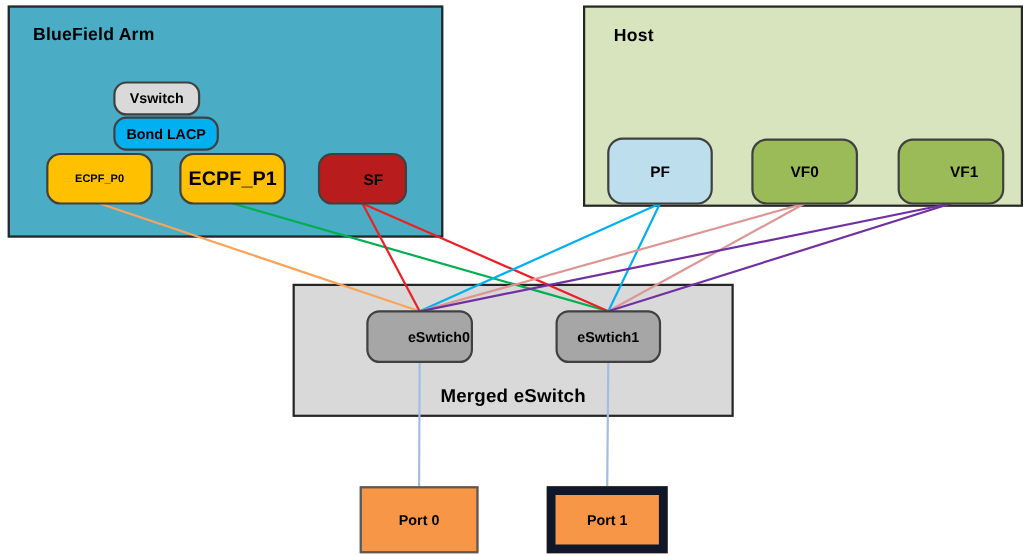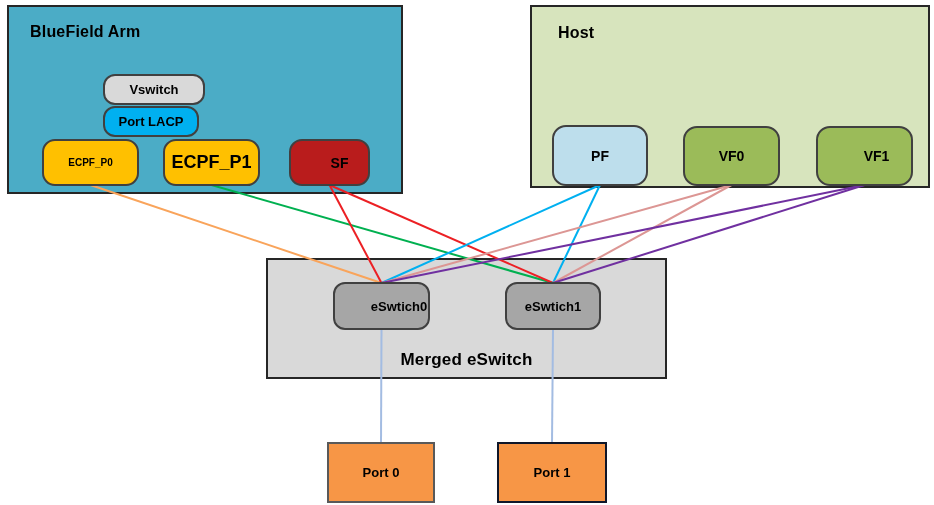--- a/index.html
+++ b/index.html
@@ -37,39 +37,39 @@
     display: flex;
     align-items: center;
     justify-content: center;
     border: 2px solid #404040;
     box-sizing: border-box;
     font-size: 13px;
     z-index: 3;
     white-space: nowrap;
   }
   
-  .c-bluefield { left: 7px;   top: 5px;   width: 396px; height: 189px; }
+  .c-bluefield { left: 7px;   top: 5px;   width: 396px; height: 211px; }
   .c-host      { left: 530px; top: 5px;   width: 400px; height: 183px; }
   .c-merged    { left: 266px; top: 258px; width: 401px; height: 121px; }
   .t-bluefield { left: 21px;  top: 16px; }
   .t-host      { left: 26px;  top: 17px; }
   .t-merged    { left: 0; top: 90px; width: 100%; text-align: center; font-size: 17px; }
   
-  .n-vswitch  { left: 103px; top: 74px;  width: 102px;  height: 31px; border-radius: 12px; }
+  .n-vswitch  { left: 103px; top: 74px;  width: 79px;  height: 31px; border-radius: 12px; }
   .n-bond     { left: 103px; top: 106px; width: 96px;  height: 31px; border-radius: 12px; }
   .n-ecpf0    { left: 42px;  top: 139px; width: 97px;  height: 47px; border-radius: 13px; font-size: 10px; }
   .n-ecpf1    { left: 163px; top: 139px; width: 97px;  height: 47px; border-radius: 13px; font-size: 18px; }
   .n-sf       { left: 289px; top: 139px; width: 81px;  height: 47px; border-radius: 13px; font-size: 14px; }
   .n-pf       { left: 552px; top: 125px; width: 96px;  height: 61px; border-radius: 14px; font-size: 14px; }
   .n-vf0      { left: 683px; top: 126px; width: 97px;  height: 60px; border-radius: 14px; font-size: 14px; }
   .n-vf1      { left: 816px; top: 126px; width: 97px;  height: 60px; border-radius: 14px; font-size: 14px; padding-left: 24px; }
   .n-eswitch0 { left: 333px; top: 282px; width: 97px;  height: 48px; border-radius: 12px; padding-left: 35px; }
   .n-eswitch1 { left: 505px; top: 282px; width: 96px;  height: 48px; border-radius: 12px; }
   .n-port0    { left: 327px; top: 442px; width: 108px; height: 61px; border: 2px solid #595959; }
-  .n-port1    { left: 497px; top: 442px; width: 110px; height: 61px; border: 2px solid #0f172a; }
+  .n-port1    { left: 497px; top: 442px; width: 110px; height: 61px; border: 8px solid #0f172a; }
 </style>
 </head>
 <body>
 
 <div class="canvas">
 
   <div class="container-box c-bluefield" style="background: rgb(75, 172, 198);">
     <span class="container-title t-bluefield">BlueField Arm</span>
   </div>
 
@@ -93,21 +93,21 @@
       <line x1="864.5" y1="185" x2="381.5" y2="283" stroke="#7030A0" stroke-width="2"></line>
       <line x1="864.5" y1="185" x2="553" y2="283" stroke="#7030A0" stroke-width="2"></line>
       <line x1="381.5" y1="329" x2="381" y2="443" stroke="#A3BCE2" stroke-width="2"></line>
       <line x1="553" y1="329" x2="552" y2="443" stroke="#A3BCE2" stroke-width="2"></line>
     </svg>
 
   <div class="node n-vswitch" style="background: rgb(217, 217, 217);">
     <span>Vswitch</span>
   </div>
   <div class="node n-bond" style="background: rgb(0, 176, 240);">
-    <span>Port LACP</span>
+    <span>Bond LACP</span>
   </div>
   <div class="node n-ecpf0" style="background: rgb(255, 192, 0);">
     <span>ECPF_P0</span>
   </div>
   <div class="node n-ecpf1" style="background: rgb(255, 192, 0);">
     <span>ECPF_P1</span>
   </div>
   <div class="node n-sf" style="background: #b91c1c; padding-left: 20px;">
     <span>SF</span>
   </div>

